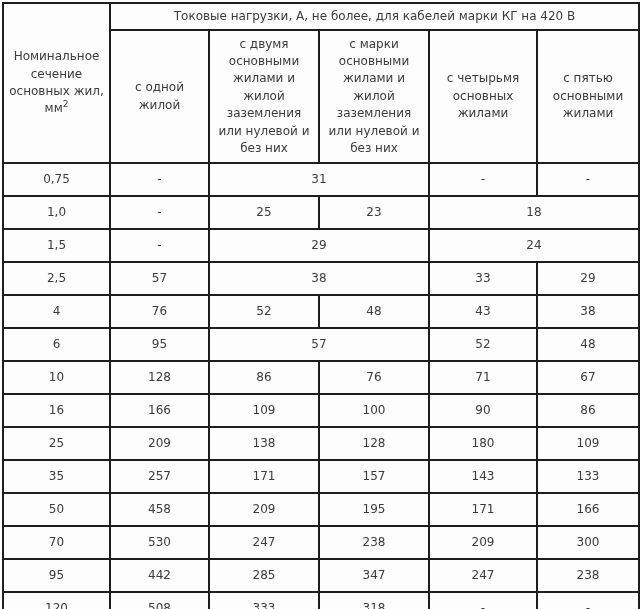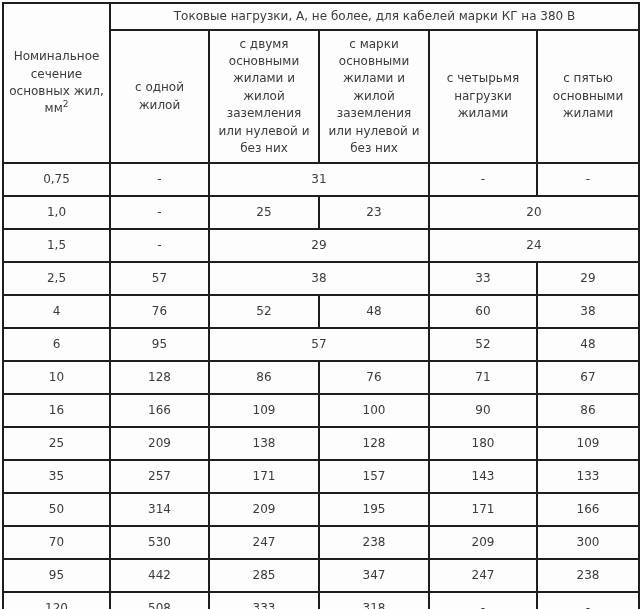--- a/index.html
+++ b/index.html
@@ -52,64 +52,64 @@
         <col style="width: 107px;">
         <col style="width: 99px;">
         <col style="width: 110px;">
         <col style="width: 110px;">
         <col style="width: 108px;">
         <col style="width: 102px;">
       </colgroup>
     <thead>
       <tr class="title-row">
         <th rowspan="2"><span>Номинальное сечение основных жил, мм</span><sup>2</sup></th>
-        <th colspan="5">Токовые нагрузки, А, не более, для кабелей марки КГ на 380 В</th>
+        <th colspan="5">Токовые нагрузки, А, не более, для кабелей марки КГ на 420 В</th>
       </tr>
       <tr class="subhead-row">
           <th>с одной жилой</th>
           <th>с двумя основными жилами и жилой заземления или нулевой и без них</th>
           <th>с марки основными жилами и жилой заземления или нулевой и без них</th>
-          <th>с четырьмя нагрузки жилами</th>
+          <th>с четырьмя основных жилами</th>
           <th>с пятью основными жилами</th>
         </tr>
     </thead>
     <tbody>
         <tr>
           <td>0,75</td>
           <td>-</td>
           <td colspan="2">31</td>
           <td>-</td>
           <td>-</td>
         </tr>
         <tr>
           <td>1,0</td>
           <td>-</td>
           <td>25</td>
           <td>23</td>
-          <td colspan="2">20</td>
+          <td colspan="2">18</td>
         </tr>
         <tr>
           <td>1,5</td>
           <td>-</td>
           <td colspan="2">29</td>
           <td colspan="2">24</td>
         </tr>
         <tr>
           <td>2,5</td>
           <td>57</td>
           <td colspan="2">38</td>
           <td>33</td>
           <td>29</td>
         </tr>
         <tr>
           <td>4</td>
           <td>76</td>
           <td>52</td>
           <td>48</td>
-          <td>60</td>
+          <td>43</td>
           <td>38</td>
         </tr>
         <tr>
           <td>6</td>
           <td>95</td>
           <td colspan="2">57</td>
           <td>52</td>
           <td>48</td>
         </tr>
         <tr>
@@ -139,21 +139,21 @@
         <tr>
           <td>35</td>
           <td>257</td>
           <td>171</td>
           <td>157</td>
           <td>143</td>
           <td>133</td>
         </tr>
         <tr>
           <td>50</td>
-          <td>314</td>
+          <td>458</td>
           <td>209</td>
           <td>195</td>
           <td>171</td>
           <td>166</td>
         </tr>
         <tr>
           <td>70</td>
           <td>530</td>
           <td>247</td>
           <td>238</td>

